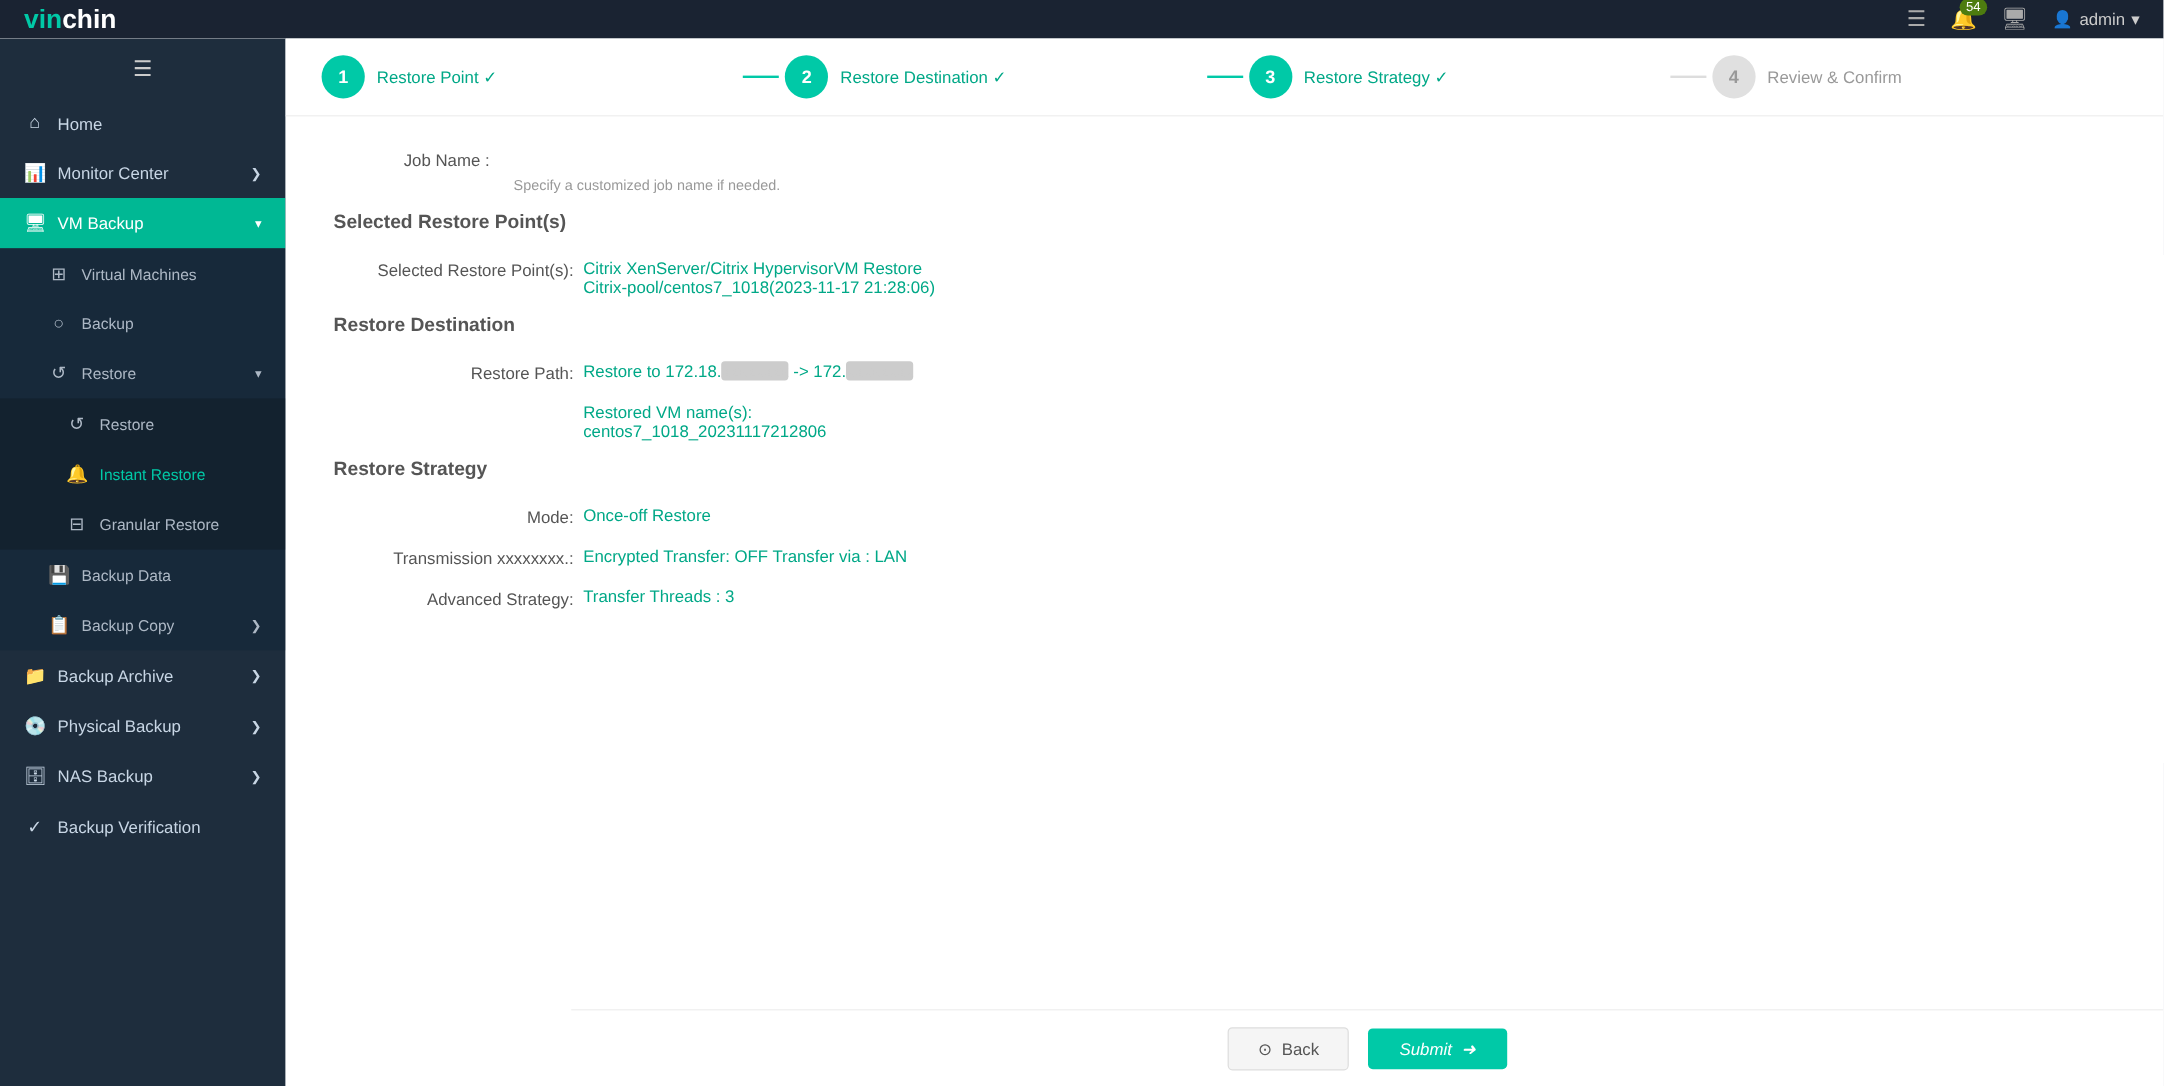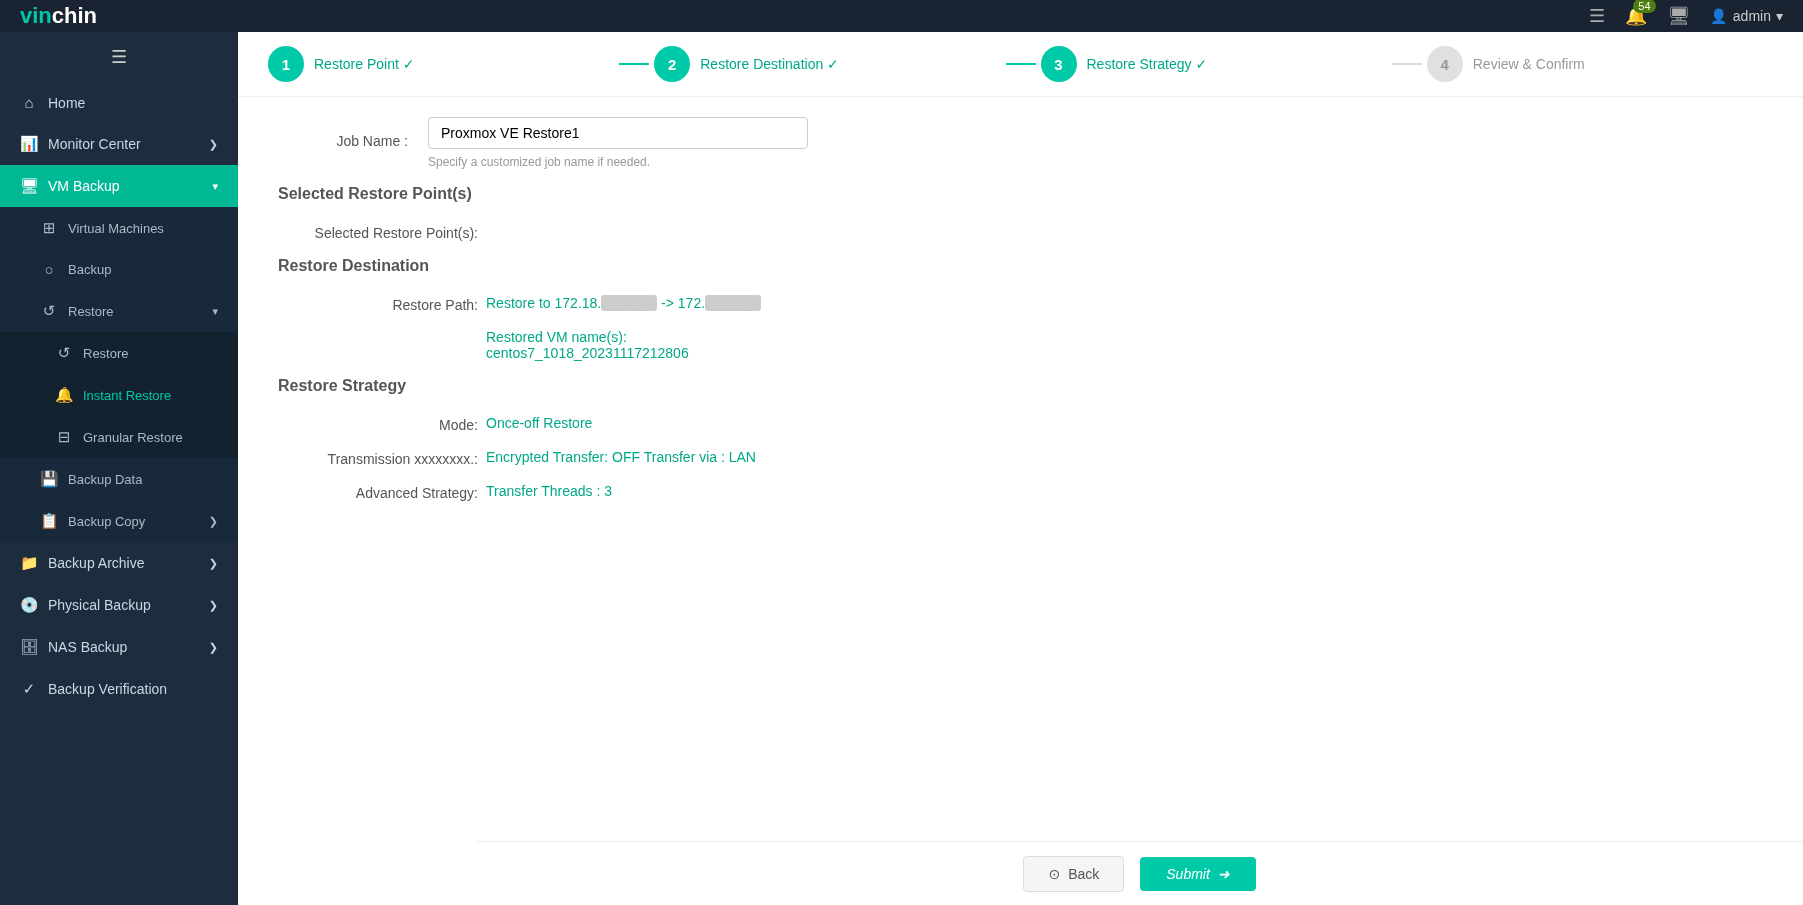--- a/index.html
+++ b/index.html
@@ -409,28 +409,31 @@
       <div class="step">
         <div class="step-circle inactive">4</div>
         <span class="step-label inactive">Review &amp; Confirm</span>
       </div>
     </div>
 
     <div class="content">
 
       <div class="job-name-row">
         <span class="field-label">Job Name :</span>
-        <input class="field-input" type="text" value="Proxmox VE Restore1" style="">
       </div>
       <div class="field-hint">Specify a customized job name if needed.</div>
 
       <div class="section-header">Selected Restore Point(s)</div>
 
       <div class="info-row">
         <span class="info-label">Selected Restore Point(s):</span>
+        <div class="info-value green">
+          Citrix XenServer/Citrix HypervisorVM Restore<br>
+          Citrix-pool/centos7_1018(2023-11-17 21:28:06)
+        </div>
       </div>
 
       <div class="section-header">Restore Destination</div>
 
       <div class="info-row">
         <span class="info-label">Restore Path:</span>
         <div class="info-value green">
           Restore to 172.18.<span style="background:#ccc;color:#ccc;border-radius:3px;">xxxxxxxx</span> -&gt; 172.<span style="background:#ccc;color:#ccc;border-radius:3px;">xxxxxxxx</span>
         </div>
       </div>

